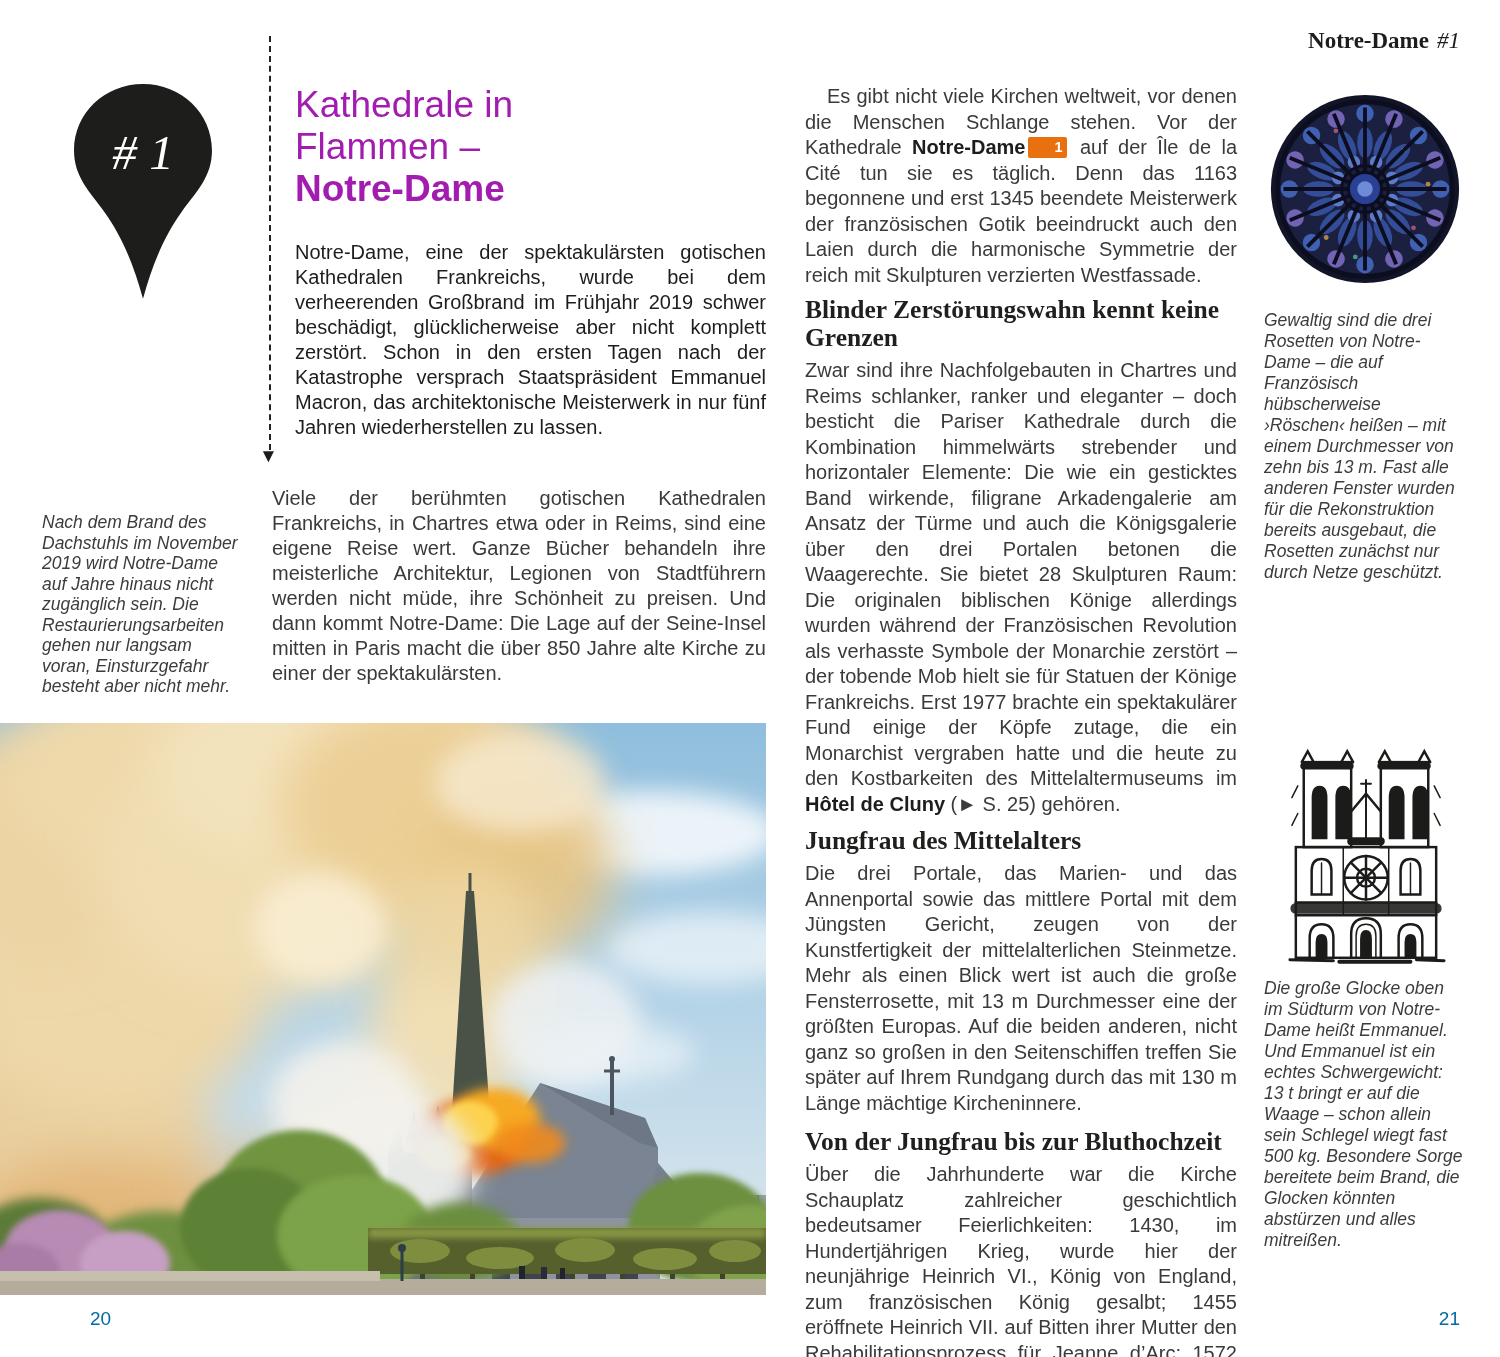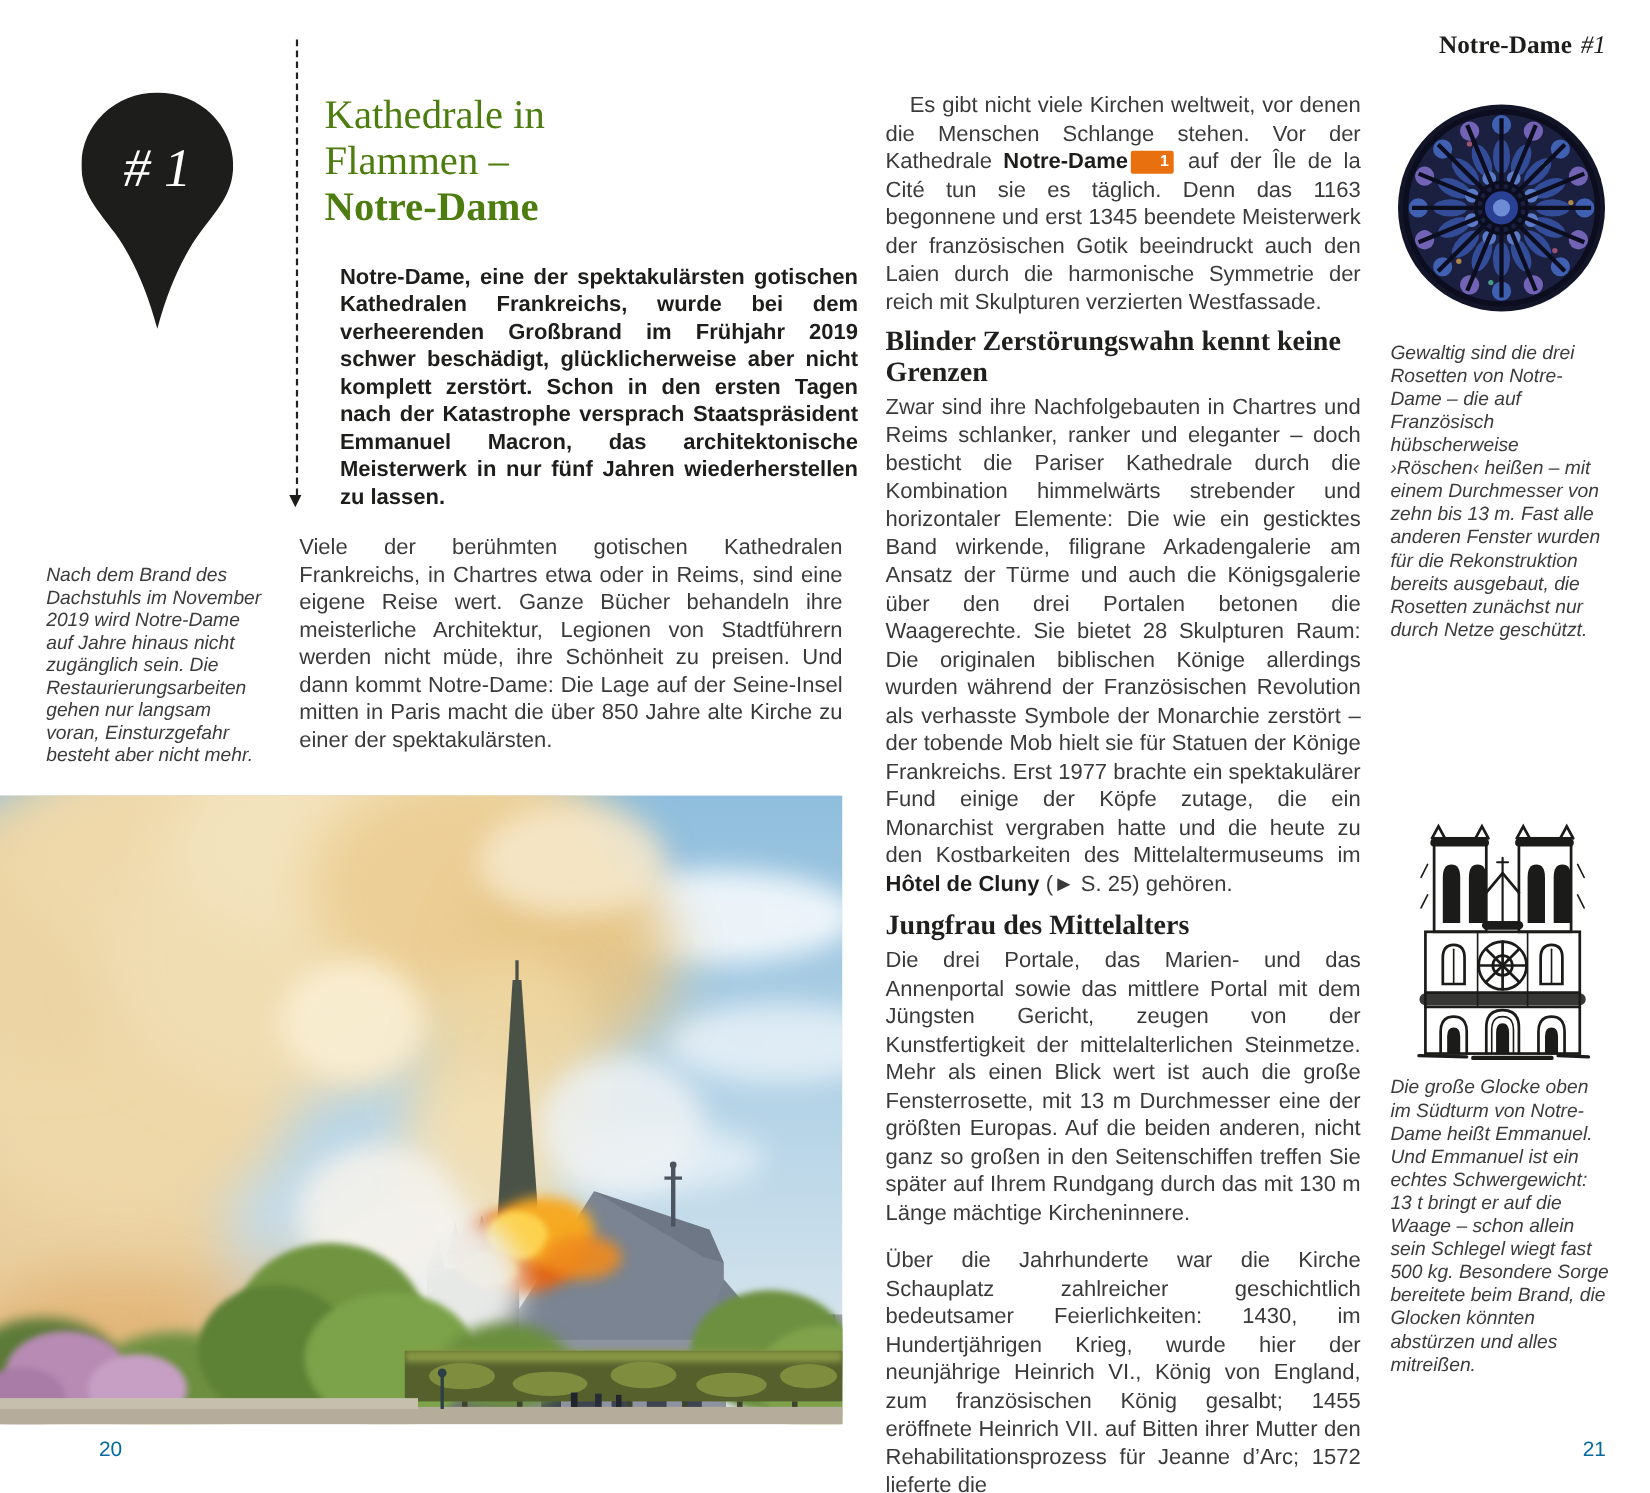--- a/index.html
+++ b/index.html
@@ -6,27 +6,27 @@
   #spread{position:relative;width:1500px;height:1357px;background:#ffffff;overflow:hidden;
           font-family:"Liberation Sans",sans-serif;color:#3a3a3a;}
 
   
   .pin{position:absolute;left:74px;top:84px;width:138px;height:220px;}
   .dash-line{position:absolute;left:269px;top:36px;height:414px;width:0;
              border-left:2px dashed #222220;}
   .down-arrow{position:absolute;left:259px;top:446px;font-size:19px;color:#1b1b19;line-height:1;}
 
   .article-title{position:absolute;left:295px;top:84px;width:470px;
-                 font-family:Liberation Serif, serif;font-size:37px;line-height:42px;
-                 color:#4d7c0f;font-weight:normal;}
+                 font-family:Liberation Sans, sans-serif;font-size:37px;line-height:42px;
+                 color:#a21caf;font-weight:normal;}
   .article-title .t-bold{font-weight:bold;}
 
   .intro{position:absolute;left:295px;top:240px;width:471px;
-         font-size:20px;line-height:25px;font-weight:bold;color:#1d1d1b;
-         text-align:justify;hyphens:auto;margin-left:14px;}
+         font-size:20px;line-height:25px;font-weight:normal;color:#1d1d1b;
+         text-align:justify;hyphens:auto;}
 
   .margin-caption{position:absolute;left:42px;top:512px;width:198px;
          font-size:17.5px;line-height:20.5px;font-style:italic;color:#3c3c3c;}
 
   .left-body{position:absolute;left:272px;top:486px;width:494px;
          font-size:20px;line-height:25px;color:#3a3a3a;text-align:justify;hyphens:auto;}
 
   .hero{position:absolute;left:0;top:723px;width:766px;height:572px;overflow:hidden;}
   .hero svg{display:block;width:100%;height:100%;}
 
@@ -232,20 +232,21 @@
     <p class="indent"><span>Es gibt nicht viele Kirchen weltweit, vor denen die Menschen Schlange stehen. Vor der Kathedrale </span><span class="bold">Notre-Dame</span><span class="poi-badge">1</span><span> auf der Île de la Cité tun sie es täglich. Denn das 1163 begonnene und erst 1345 beendete Meisterwerk der französischen Gotik beeindruckt auch den Laien durch die harmonische Symmetrie der reich mit Skulpturen verzierten Westfassade.</span></p>
     <div class="sp8"></div>
     <h2>Blinder Zerstörungswahn kennt keine Grenzen</h2>
     <div class="sp6"></div>
     <p><span>Zwar sind ihre Nachfolgebauten in Chartres und Reims schlanker, ranker und eleganter – doch besticht die Pariser Kathedrale durch die Kombination himmelwärts strebender und horizontaler Elemente: Die wie ein gesticktes Band wirkende, filigrane Arkadengalerie am Ansatz der Türme und auch die Königsgalerie über den drei Portalen betonen die Waagerechte. Sie bietet 28 Skulpturen Raum: Die originalen biblischen Könige allerdings wurden während der Französischen Revolution als verhasste Symbole der Monarchie zerstört – der tobende Mob hielt sie für Statuen der Könige Frankreichs. Erst 1977 brachte ein spektakulärer Fund einige der Köpfe zutage, die ein Monarchist vergraben hatte und die heute zu den Kostbarkeiten des Mittelaltermuseums im </span><span class="bold">Hôtel de Cluny</span><span> (► S. 25) gehören.</span></p>
     <div class="sp10"></div>
     <h2>Jungfrau des Mittelalters</h2>
     <div class="sp6"></div>
     <p>Die drei Portale, das Marien- und das Annenportal sowie das mittlere Portal mit dem Jüngsten Gericht, zeugen von der Kunstfertigkeit der mittelalterlichen Steinmetze. Mehr als einen Blick wert ist auch die große Fensterrosette, mit 13 m Durchmesser eine der größten Europas. Auf die beiden anderen, nicht ganz so großen in den Seitenschiffen treffen Sie später auf Ihrem Rundgang durch das mit 130 m Länge mächtige Kircheninnere.</p>
     <div class="sp12"></div>
+    <h2>Von der Jungfrau bis zur Bluthochzeit</h2>
     <div class="sp6"></div>
     <p>Über die Jahrhunderte war die Kirche Schauplatz zahlreicher geschichtlich bedeutsamer Feierlichkeiten: 1430, im Hundertjährigen Krieg, wurde hier der neunjährige Heinrich VI., König von England, zum französischen König gesalbt; 1455 eröffnete Heinrich VII. auf Bitten ihrer Mutter den Rehabilitationsprozess für Jeanne d’Arc; 1572 lieferte die</p>
   </div>
 
   <div class="rose">
     <svg viewBox="0 0 200 200">
       <circle cx="100" cy="100" r="97" fill="#121528"></circle>
       <circle cx="100" cy="100" r="91" fill="#1b2040"></circle>
       <g fill="#4060b2">
         <circle cx="100" cy="22" r="9"></circle>

